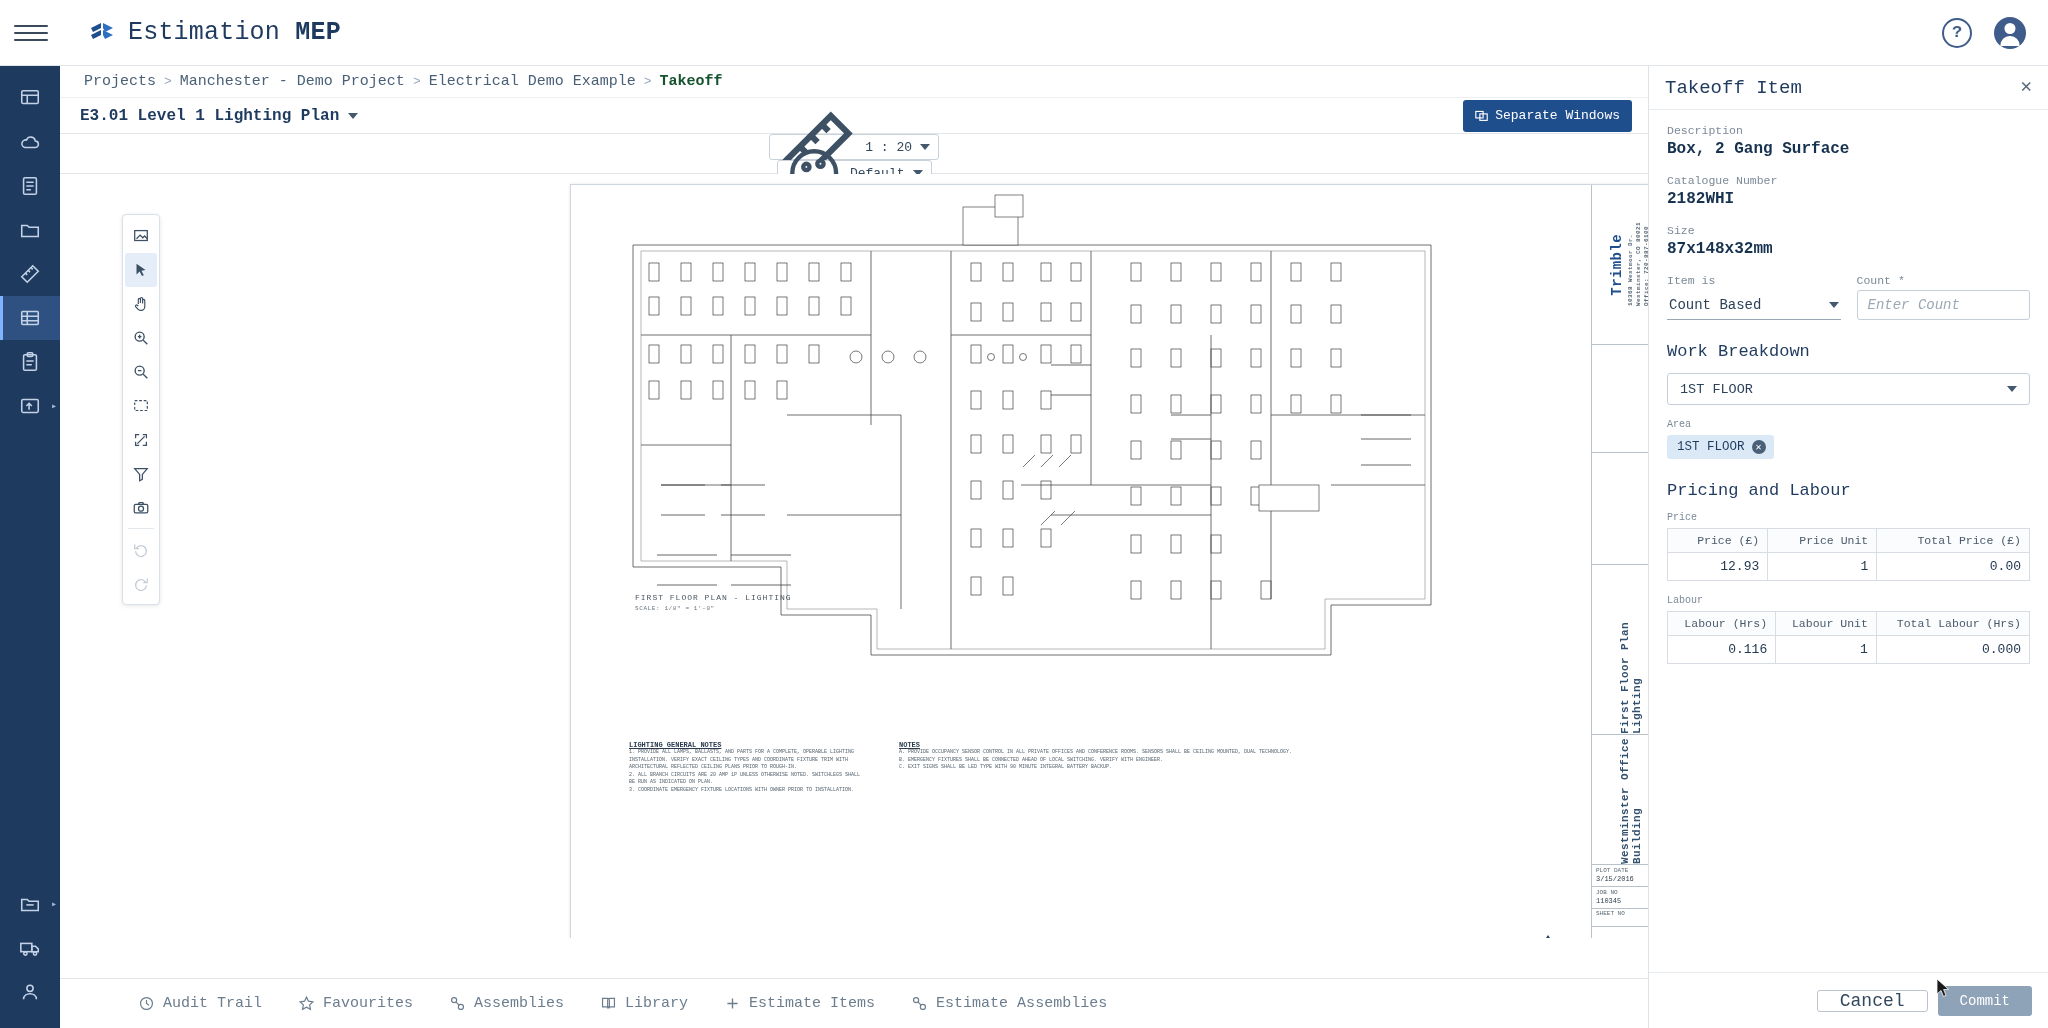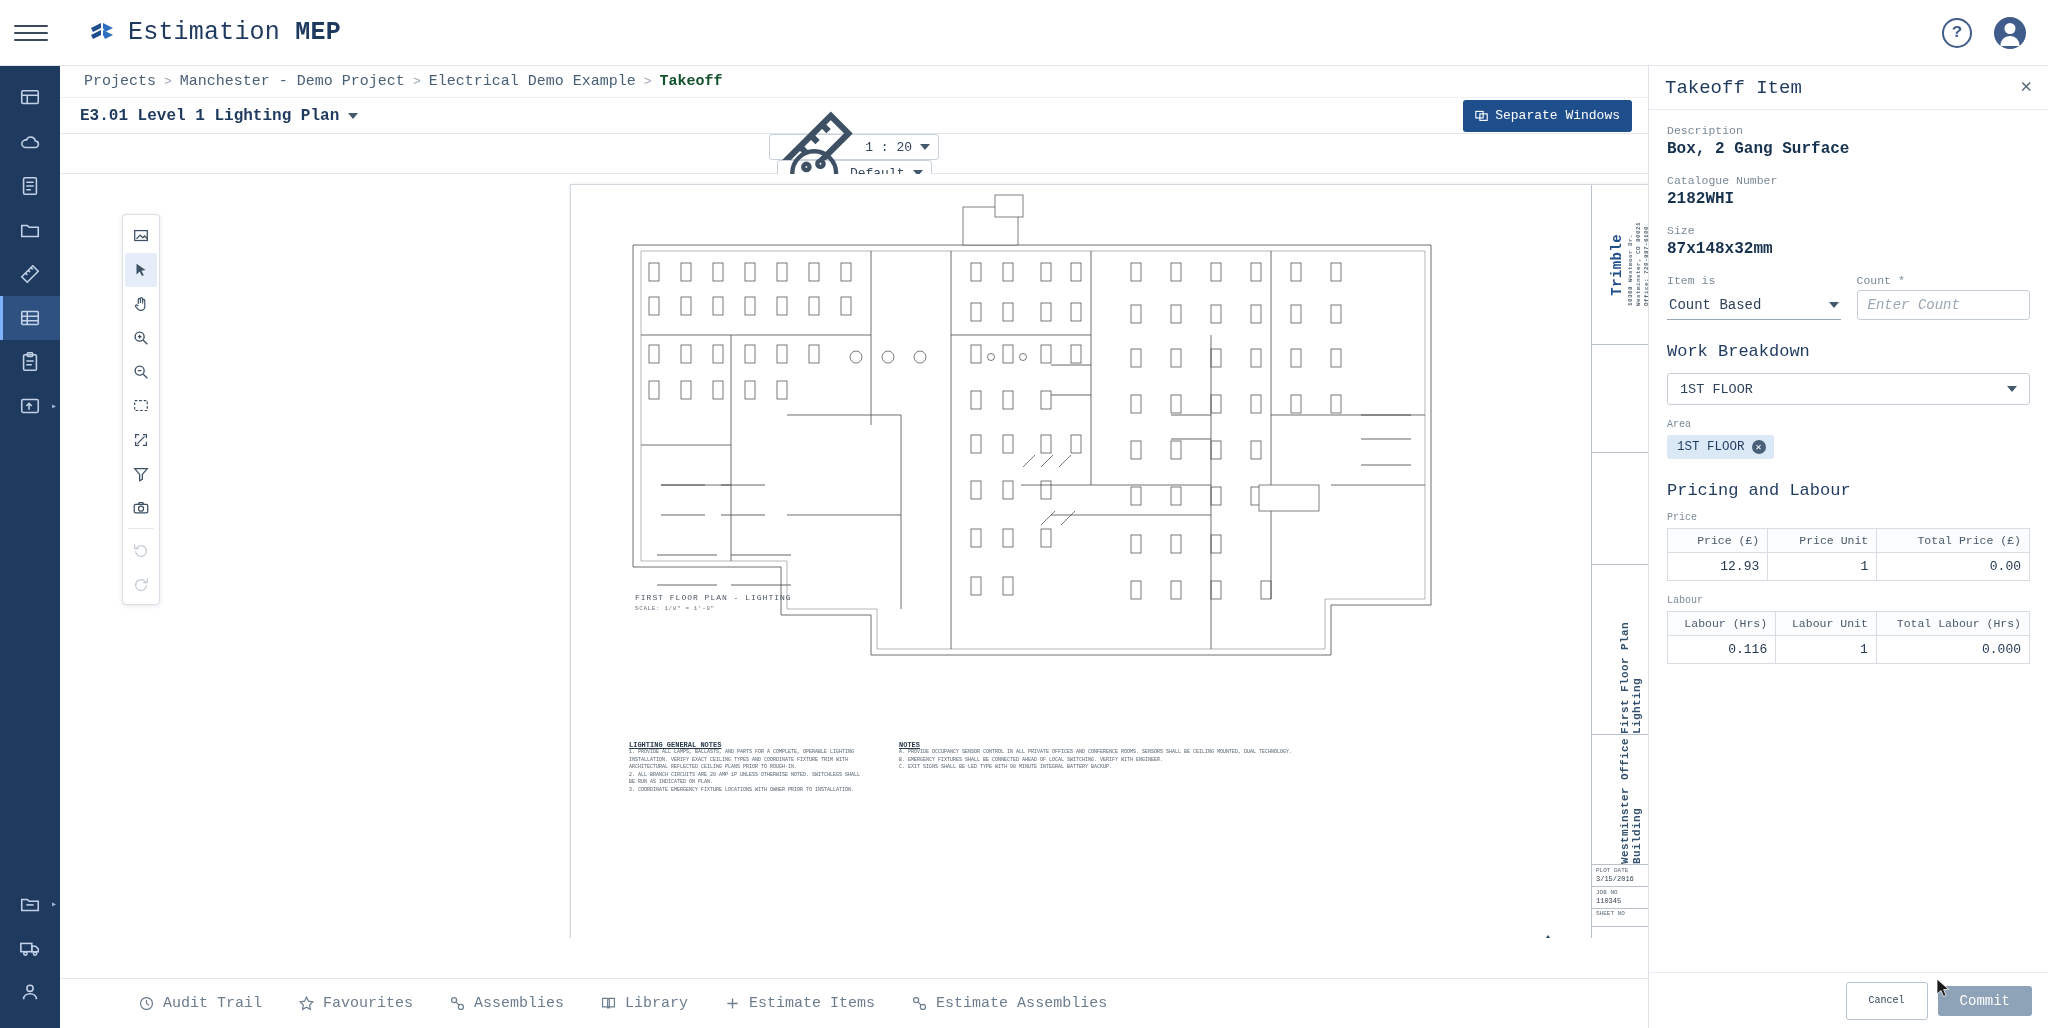--- a/index.html
+++ b/index.html
@@ -201,22 +201,22 @@
     font-size: 13px; color: #243a52; text-align: right;
     border: 1px solid #d7dde3; padding: 6px 8px; background: #fff;
   }
   .minilabel { font-size: 10px; color: #7b8a99; margin: 14px 0 5px 0; }
 
   .rp-foot {
     height: 56px; display: flex; align-items: center; justify-content: flex-end;
     gap: 10px; padding: 0 16px; border-top: 1px solid #e7ebef;
   }
   .btn-cancel {
-    height: 38px; padding: 0 22px; border: 1px solid #b9c4cf; border-radius: 3px;
-    background: #fff; color: #33485f; font-size: 10px; display: flex; align-items: center; cursor: pointer;
+    height: 22px; padding: 0 22px; border: 1px solid #b9c4cf; border-radius: 3px;
+    background: #fff; color: #33485f; font-size: 18px; display: flex; align-items: center; cursor: pointer;
   }
   .btn-commit {
     height: 30px; padding: 0 22px; border-radius: 3px;
     background: #8fa3b8; color: #fff; font-size: 14px; display: flex; align-items: center; cursor: pointer;
   }
   .cursor { position: absolute; left: 1936px; top: 978px; width: 14px; height: 20px; z-index: 60; pointer-events: none; }
 
   
   .bottombar {
     height: 50px; min-height: 50px; border-top: 1px solid #e2e6ea; background: #fff;

